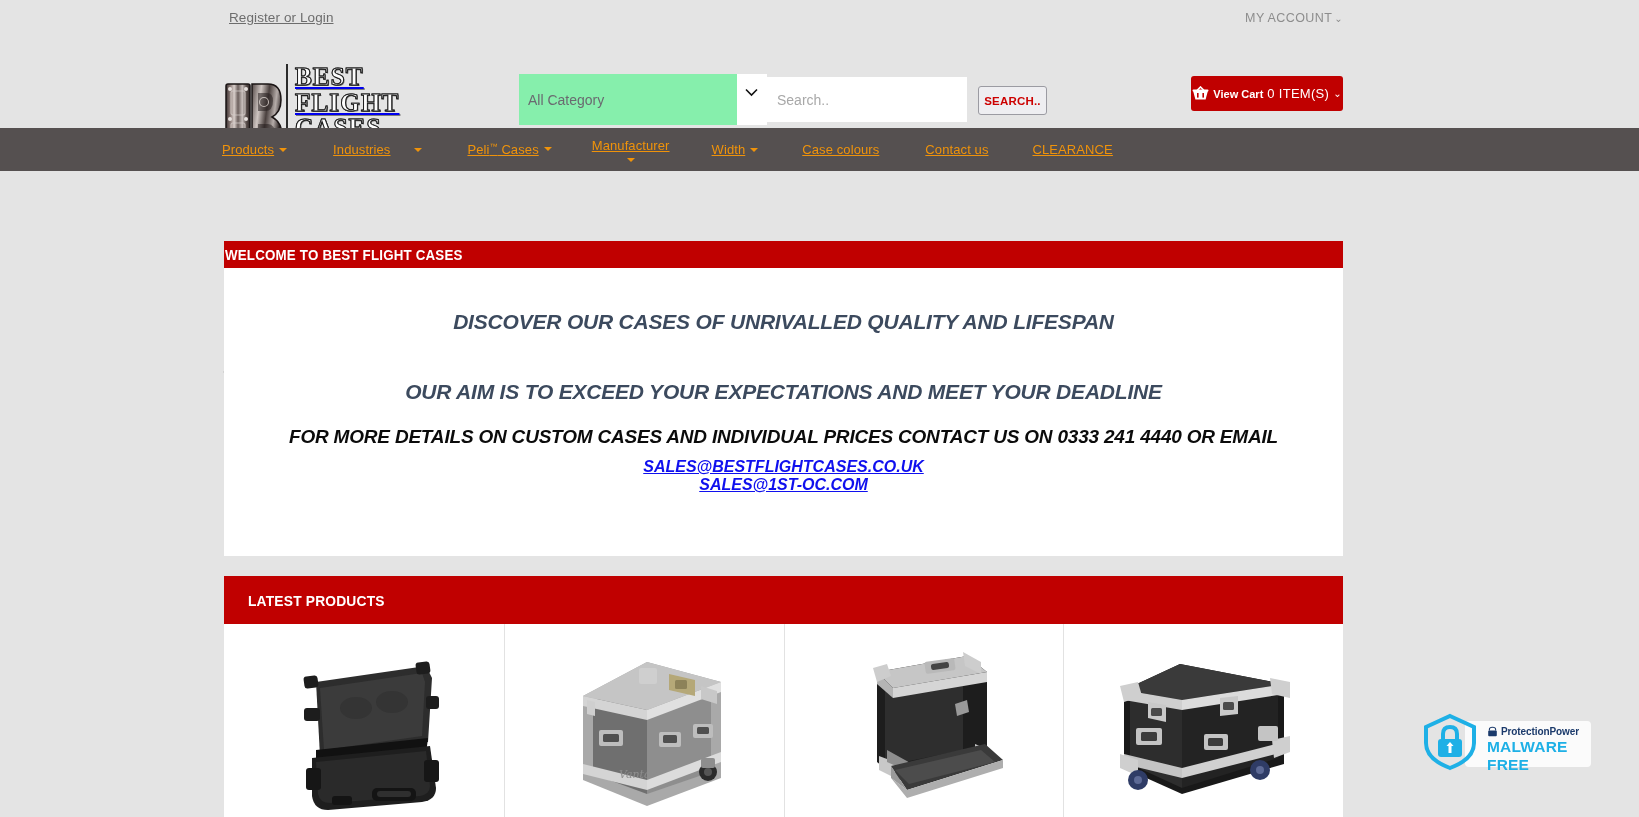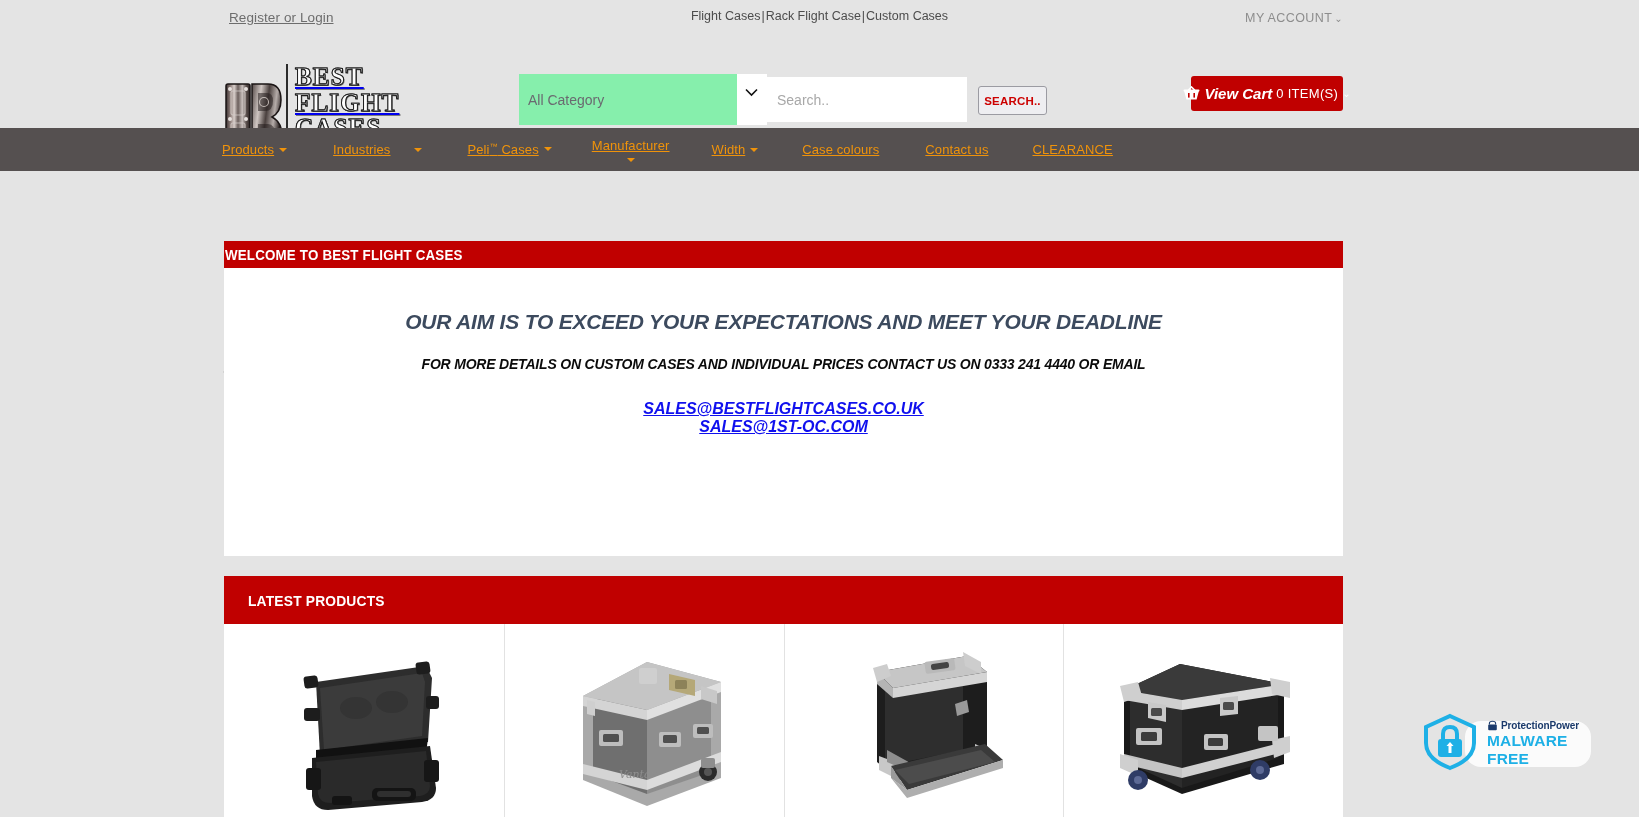--- a/index.html
+++ b/index.html
@@ -160,21 +160,21 @@
     border: none;
     border-radius: 3px;
     color: #fff;
     display: flex;
     align-items: center;
     justify-content: center;
     gap: 4px;
     cursor: pointer;
     white-space: nowrap;
   }
-  .cart-btn .cart-label { font-size: 15px; font-weight: 700; font-style: italic; }
+  .cart-btn .cart-label { font-size: 11px; font-weight: 700; }
   .cart-btn .cart-count { font-size: 13px; letter-spacing: .3px; }
   .cart-btn .cart-caret { font-size: 10px; }
 
   .phone {
     position: absolute;
     right: 296px; top: 95px;
     font-size: 20px;
     color: #333;
     white-space: nowrap;
     letter-spacing: -.1px;
@@ -333,21 +333,21 @@
     height: 288px;
   }
   .wl {
     font-weight: 700;
     font-style: italic;
     font-size: 21px;
     letter-spacing: -.2px;
   }
   .wl1 { color: #3c4a5e; margin-bottom: 46px; }
   .wl2 { color: #3c4a5e; margin-bottom: 22px; }
-  .wl3 { color: #0b0b0b; font-size: 14px; margin-bottom: 28px; }
+  .wl3 { color: #0b0b0b; font-size: 19px; margin-bottom: 10px; }
   .wl4, .wl5 {
     color: #1010ee;
     font-weight: 700;
     font-style: italic;
     font-size: 16px;
   }
   .wl4 { margin-bottom: 22px; }
 
   .latest-wrap { margin-top: 20px; }
   .products {
@@ -378,26 +378,26 @@
     left: 1421px; top: 714px;
     width: 170px; height: 60px;
     display: flex;
     align-items: center;
   }
   .mb-shield { position: relative; z-index: 2; }
   .mb-plate {
     position: relative;
     margin-left: -14px;
     background: #fbfbfb;
-    border-radius: 16px;
+    border-radius: 4px;
     height: 46px;
     padding: 5px 10px 5px 22px;
     display: flex;
     flex-direction: column;
-    justify-content: center;
+    justify-content: space-between;
     z-index: 1;
   }
   .mb-brand {
     display: flex; align-items: center; gap: 3px;
     font-size: 10px;
     font-weight: 700;
     color: #1b3a6b;
     letter-spacing: -.1px;
   }
   .mb-free {
@@ -409,23 +409,20 @@
   }
 </style>
 </head>
 <body>
 
 <div class="page">
 
   <div class="topbar">
     <a class="register-login" href="#">Register or Login</a>
 
-    <div class="top-links">
-      <a href="#">Flight Cases</a><span class="sep">|</span><a href="#">Rack Flight Case</a><span class="sep">|</span><a href="#">Custom Cases</a>
-    </div>
 
     <div class="my-account">
       <span>MY ACCOUNT</span><span class="caret">⌄</span>
     </div>
   </div>
 
   <div class="header">
 
     <a class="logo" href="#">
       <span class="logo-mark">
@@ -578,20 +575,21 @@
     <button class="size-search-btn">Search</button>
   </div>
 
   <div class="content">
 
     <div class="panel-head welcome">
       <span class="ph-text">WELCOME TO BEST FLIGHT CASES</span>
     </div>
 
     <div class="welcome-body">
+      <div class="wl wl1">DISCOVER OUR CASES OF UNRIVALLED QUALITY AND LIFESPAN</div>
       <div class="wl wl2">OUR AIM IS TO EXCEED YOUR  EXPECTATIONS AND MEET YOUR DEADLINE</div>
       <div class="wl wl3">FOR MORE DETAILS ON CUSTOM CASES AND INDIVIDUAL PRICES CONTACT US ON  0333 241 4440 OR EMAIL</div>
       <a class="wl4" href="#">SALES@BESTFLIGHTCASES.CO.UK</a>
       <a class="wl5" href="#" style="display:block">SALES@1ST-OC.COM</a>
     </div>
 
     <div class="latest-wrap">
       <div class="panel-head latest">
         <span class="ph-text">LATEST PRODUCTS</span>
       </div>

